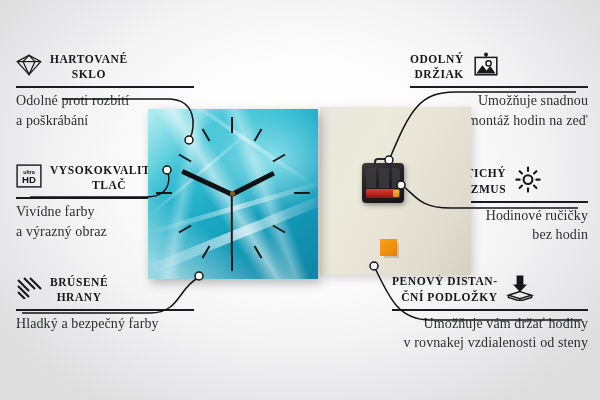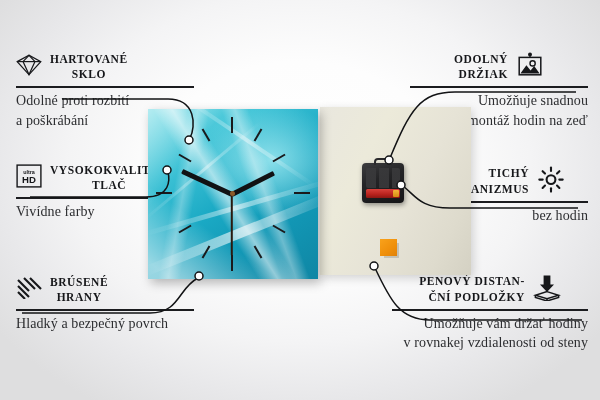--- a/index.html
+++ b/index.html
@@ -8,21 +8,21 @@
     font-family: "Liberation Serif", serif;
     background:
       radial-gradient(ellipse 62% 70% at 50% 42%, #ffffff 0%, #fdfdfd 38%, #f4f4f5 62%, #e8e8ea 82%, #dededf 100%);
     position:relative;
   }
 
   
   .feat { position:absolute; width:178px; }
   .feat .head { display:flex; align-items:center; gap:8px; }
   .feat.left .head { justify-content:flex-start; }
-  .feat.right .head { justify-content:center; }
+  .feat.right .head { justify-content:flex-start; }
   .feat .title {
     font-family:"Liberation Serif", serif;
     font-weight:700; font-size:11.5px; line-height:1.32;
     letter-spacing:.55px; color:#16171a; text-transform:uppercase;text-align:center;
   }
   .feat.right .title { text-align:right; }
   .feat .rule { height:1.6px; background:#1b1c1f; margin:4px 0 3px; width:100%; }
   .feat .sub {
     font-size:14px; line-height:1.42; color:#2c2d30;
     font-family:"Liberation Serif", serif; letter-spacing:.1px;
@@ -125,20 +125,21 @@
       </svg>
     </span>
     <div class="title">
       <div>VYSOKOKVALITNÝ</div>
       <div>TLAČ</div>
     </div>
   </div>
   <div class="rule"></div>
   <div class="sub">
     <div>Vivídne farby</div>
+    <div>a výrazný obraz</div>
   </div>
 </div>
 
 <div class="feat left" id="f-edges">
   <div class="head">
     <span class="icon">
       <svg width="26" height="22" viewBox="0 0 26 22">
           <g stroke="#16171a" stroke-width="2.1" fill="none">
         <path d="M2 3 L13 14"></path>
             <path d="M2 9 L13 20"></path>
@@ -148,21 +149,21 @@
           </g>
         </svg>
     </span>
     <div class="title">
       <div>BRÚSENÉ</div>
       <div>HRANY</div>
     </div>
   </div>
   <div class="rule"></div>
   <div class="sub">
-    <div>Hladký a bezpečný povrch</div>
+    <div>Hladký a bezpečný farby</div>
   </div>
 </div>
 
 <div class="feat right" id="f-holder">
   <div class="head">
     <div class="title">
       <div>ODOLNÝ</div>
       <div>DRŽIAK</div>
     </div>
     <span class="icon">
@@ -199,20 +200,21 @@
         <path d="M5.6 5.2 L8 7.6"></path>
             <path d="M20 19.6 L22.4 22"></path>
         <path d="M22.4 5.2 L20 7.6"></path>
             <path d="M8 19.6 L5.6 22"></path>
           </g>
         </svg>
     </span>
   </div>
   <div class="rule"></div>
   <div class="sub">
+    <div>Hodinové ručičky</div>
     <div>bez hodin</div>
   </div>
 </div>
 
 <div class="feat right" id="f-foam">
   <div class="head">
     <div class="title">
       <div>PENOVÝ DISTAN-</div>
       <div>ČNÍ PODLOŽKY</div>
     </div>

